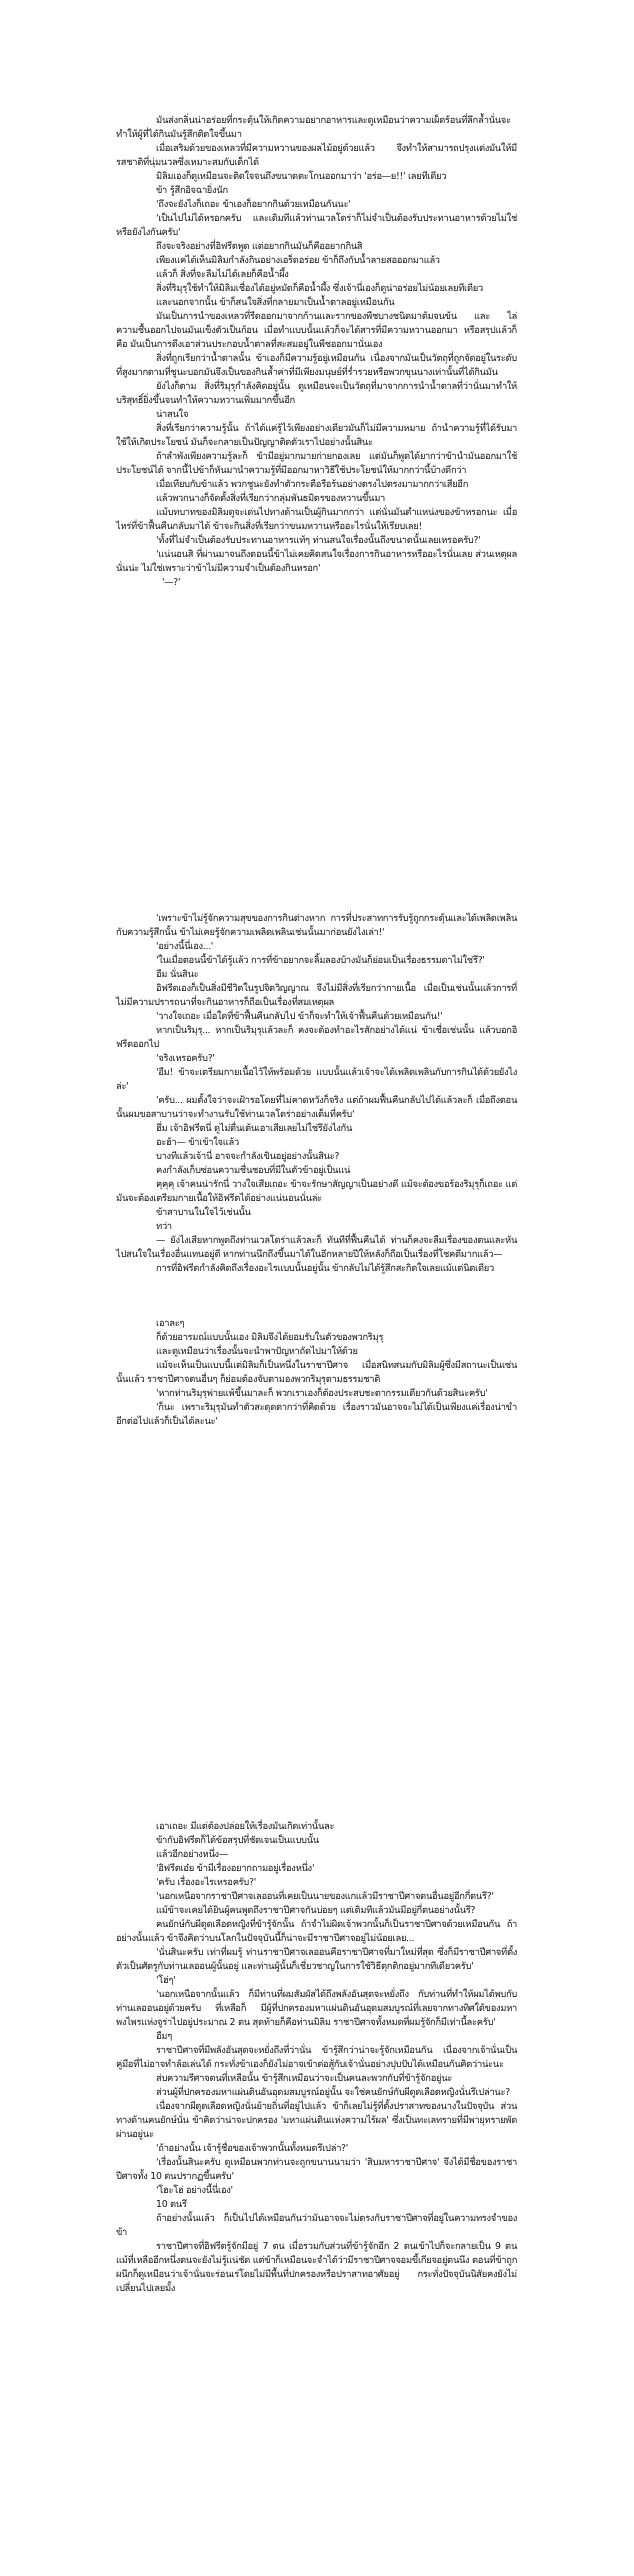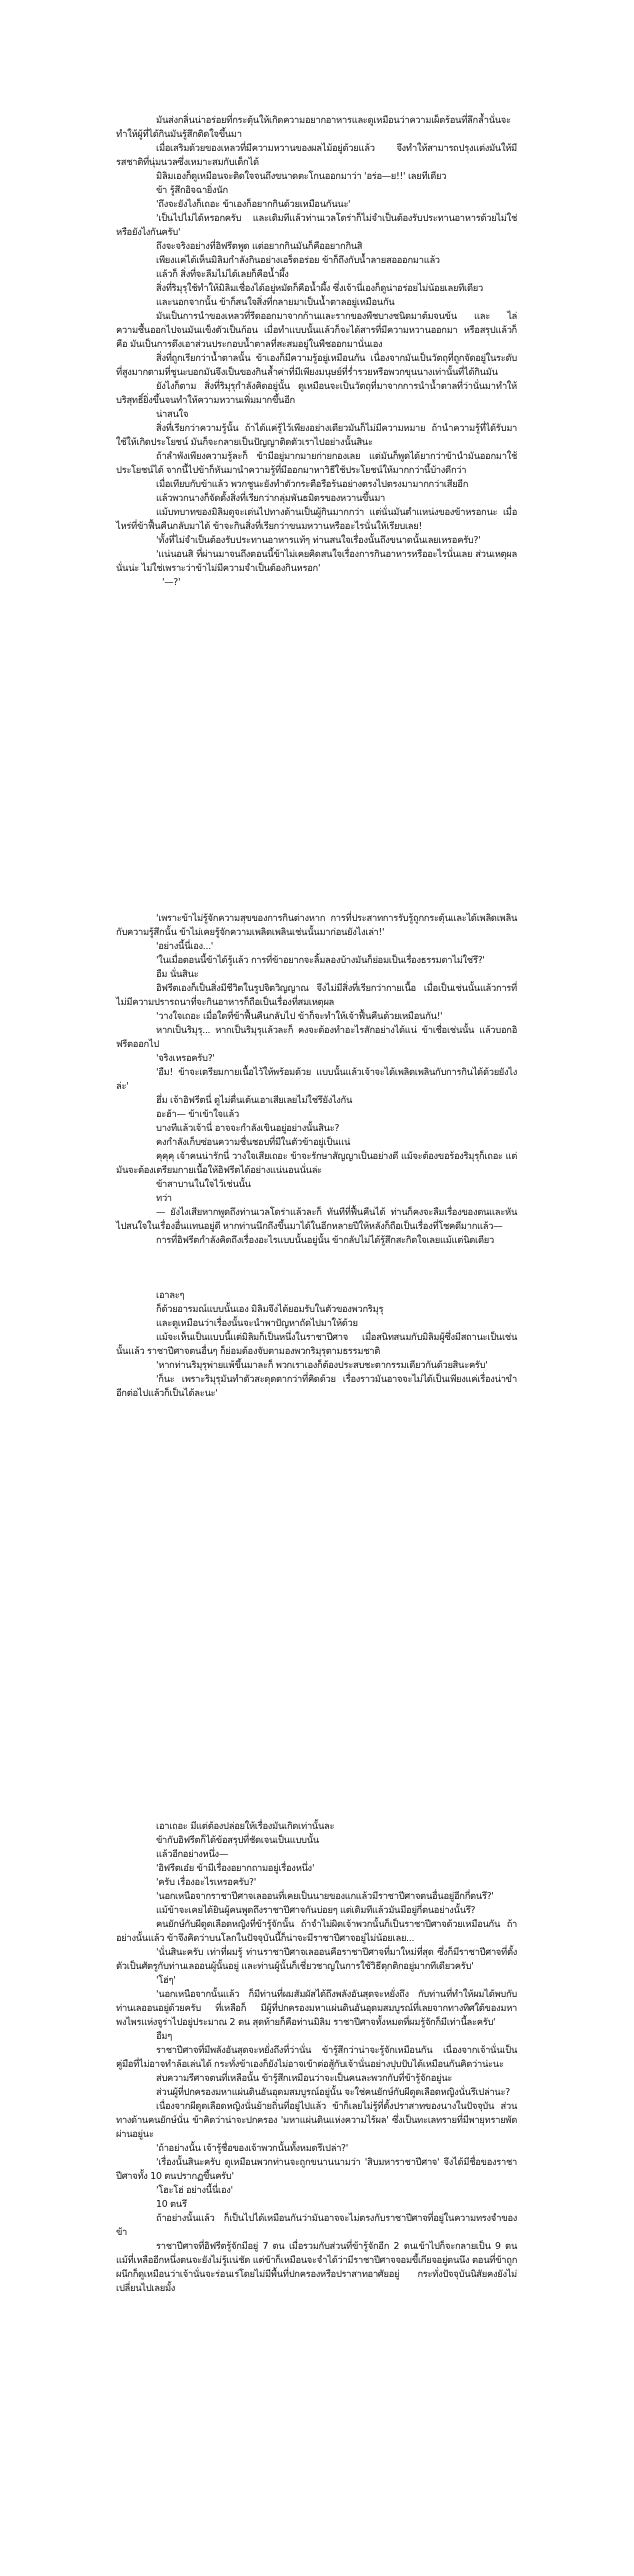--- a/index.html
+++ b/index.html
@@ -61,20 +61,21 @@
 <div id="page-2" class="page">
     <p>'เพราะข้าไม่รู้จักความสุขของการกินต่างหาก การที่ประสาทการรับรู้ถูกกระตุ้นและได้เพลิดเพลินกับความรู้สึกนั้น ข้าไม่เคยรู้จักความเพลิดเพลินเช่นนั้นมาก่อนยังไงเล่า!'</p>
     <p>'อย่างนี้นี่เอง...'</p>
     <p>'ในเมื่อตอนนี้ข้าได้รู้แล้ว การที่ข้าอยากจะลิ้มลองบ้างมันก็ย่อมเป็นเรื่องธรรมดาไม่ใช่รึ?'</p>
     <p>อืม นั่นสินะ</p>
     <p>อิฟรีตเองก็เป็นสิ่งมีชีวิตในรูปจิตวิญญาณ จึงไม่มีสิ่งที่เรียกว่ากายเนื้อ เมื่อเป็นเช่นนั้นแล้วการที่ไม่มีความปรารถนาที่จะกินอาหารก็ถือเป็นเรื่องที่สมเหตุผล</p>
     <p>'วางใจเถอะ เมื่อใดที่ข้าฟื้นคืนกลับไป ข้าก็จะทำให้เจ้าฟื้นคืนด้วยเหมือนกัน!'</p>
     <p>หากเป็นริมุรุ... หากเป็นริมุรุแล้วละก็ คงจะต้องทำอะไรสักอย่างได้แน่ ข้าเชื่อเช่นนั้น แล้วบอกอิฟรีตออกไป</p>
     <p>'จริงเหรอครับ?'</p>
     <p>'อืม! ข้าจะเตรียมกายเนื้อไว้ให้พร้อมด้วย แบบนั้นแล้วเจ้าจะได้เพลิดเพลินกับการกินได้ด้วยยังไงล่ะ'</p>
+    <p>'ครับ... ผมตั้งใจว่าจะเฝ้ารอโดยที่ไม่คาดหวังก็จริง แต่ถ้าผมฟื้นคืนกลับไปได้แล้วละก็ เมื่อถึงตอนนั้นผมขอสาบานว่าจะทำงานรับใช้ท่านเวลโดร่าอย่างเต็มที่ครับ'</p>
     <p>ฮึ่ม เจ้าอิฟรีตนี่ ดูไม่ตื่นเต้นเอาเสียเลยไม่ใช่รึยังไงกัน</p>
     <p>อะฮ้า— ข้าเข้าใจแล้ว</p>
     <p>บางทีแล้วเจ้านี่ อาจจะกำลังเขินอยู่อย่างนั้นสินะ?</p>
     <p>คงกำลังเก็บซ่อนความชื่นชอบที่มีในตัวข้าอยู่เป็นแน่</p>
     <p>คุคุคุ เจ้าคนน่ารักนี่ วางใจเสียเถอะ ข้าจะรักษาสัญญาเป็นอย่างดี แม้จะต้องขอร้องริมุรุก็เถอะ แต่มันจะต้องเตรียมกายเนื้อให้อิฟรีตได้อย่างแน่นอนนั่นล่ะ</p>
     <p>ข้าสาบานในใจไว้เช่นนั้น</p>
     <p>ทว่า</p>
     <p>— ยังไงเสียหากพูดถึงท่านเวลโดร่าแล้วละก็ ทันทีที่ฟื้นคืนได้ ท่านก็คงจะลืมเรื่องของตนและหันไปสนใจในเรื่องอื่นแทนอยู่ดี หากท่านนึกถึงขึ้นมาได้ในอีกหลายปีให้หลังก็ถือเป็นเรื่องที่โชคดีมากแล้ว—</p>
     <p>การที่อิฟรีตกำลังคิดถึงเรื่องอะไรแบบนั้นอยู่นั้น ข้ากลับไม่ได้รู้สึกสะกิดใจเลยแม้แต่นิดเดียว</p>
     <p class="gap"></p>

